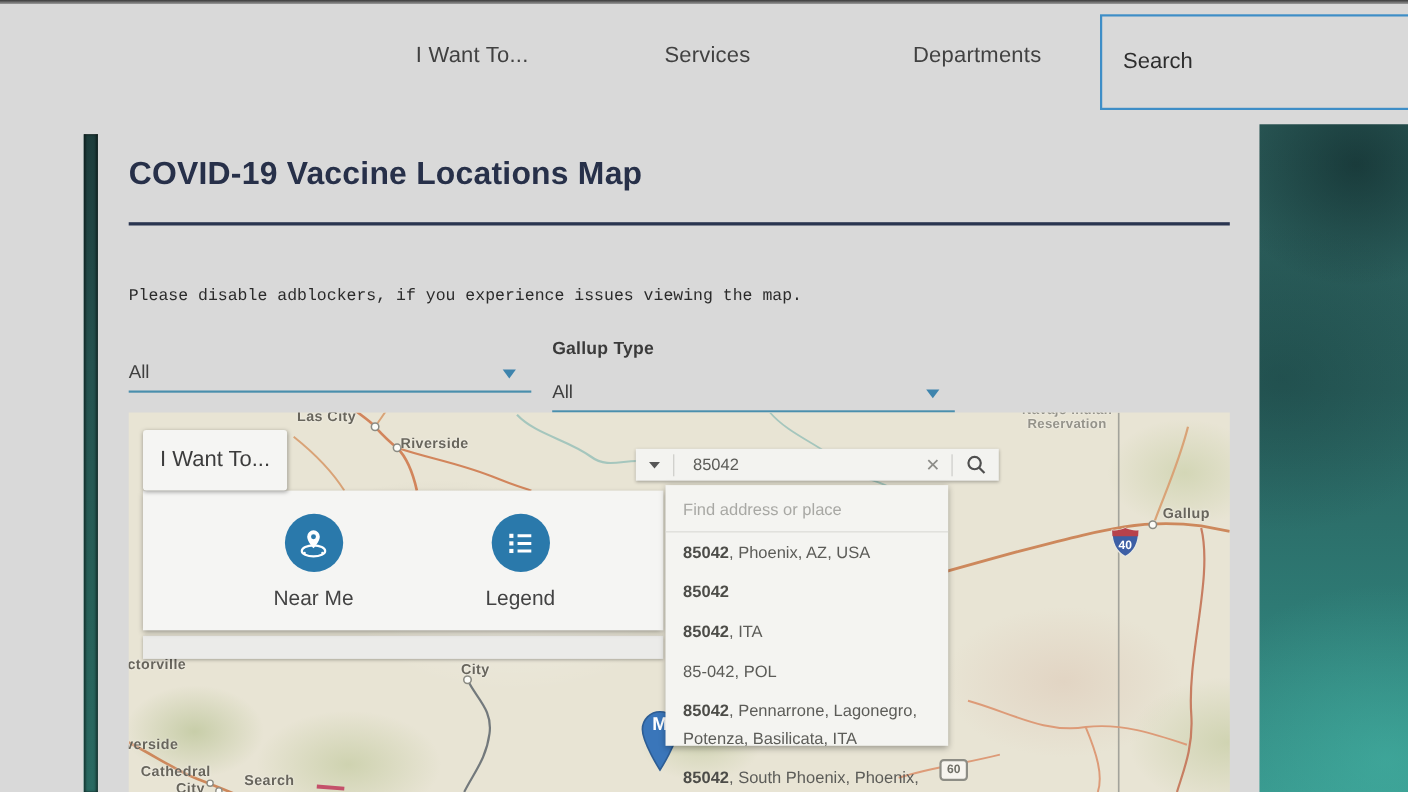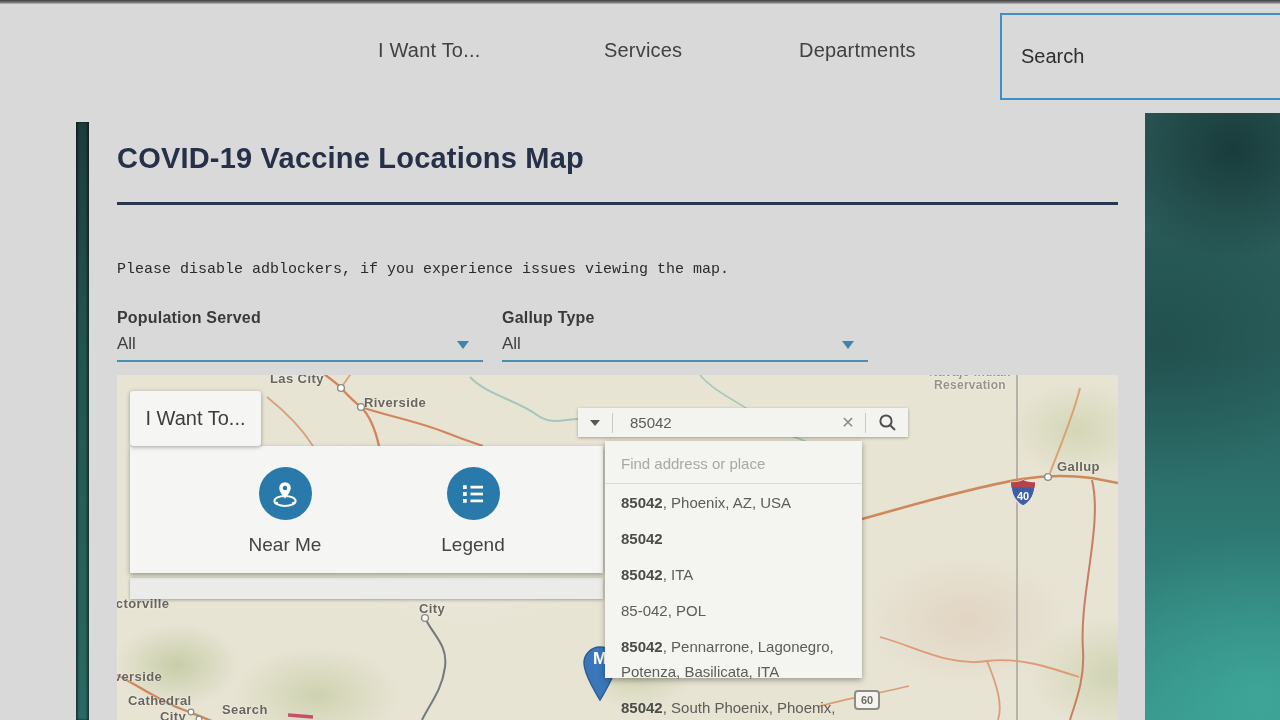--- a/index.html
+++ b/index.html
@@ -5,21 +5,21 @@
   * { margin:0; padding:0; box-sizing:border-box; }
   html,body { width:1280px; height:720px; overflow:hidden; }
   body { font-family:"Liberation Sans", sans-serif; background:#d9d9d9; position:relative; }
 
   
   .top-edge { position:absolute; left:0; top:0; width:1280px; height:4px;
               background:linear-gradient(180deg,#3a3a3a,#8f8f8f 80%,#d9d9d9); z-index:20; }
   .topnav { position:absolute; left:0; top:0; width:1280px; height:100px; }
   .nav-item { position:absolute; top:0; height:100px; display:flex; align-items:center;
               font-size:20px; color:#414141; letter-spacing:.2px; cursor:pointer; }
-  .nav-iwt { left:378px; } .nav-svc { left:604px; } .nav-dep { left:799px; }
+  .nav-iwt { left:378px; } .nav-svc { left:604px; } .nav-dep { left:830px; }
   .nav-search-box { position:absolute; left:1000px; top:13px; width:304px; height:87px;
               border:2px solid #3e8ec7; display:flex; align-items:center; padding-left:19px;
               font-size:20px; color:#2e2e2e; background:#d9d9d9; cursor:pointer; }
 
   
   .teal-stripe { position:absolute; left:76px; top:122px; width:13px; height:598px;
        background:linear-gradient(180deg,#1d3c3b,#25524f 35%,#276058 70%,#2a6a62);
        box-shadow:inset 2px 0 2px rgba(0,0,0,.45), inset -2px 0 2px rgba(0,0,0,.45); }
   .teal-side { position:absolute; left:1145px; top:113px; width:135px; height:607px;
        background:
@@ -30,21 +30,21 @@
 
   
   .page-title { position:absolute; left:117px; top:142px; font-size:29px; font-weight:bold;
                 color:#273049; letter-spacing:.2px; }
   .title-rule { position:absolute; left:117px; top:202px; width:1001px; height:3px; background:#2a3550; }
   .adblock-note { position:absolute; left:117px; top:261px; font-size:15px; color:#2b2b2b;font-family:Liberation Mono, monospace; }
 
   .filter { position:absolute; top:309px; }
   .filter-pop { left:117px; width:366px; } .filter-vac { left:502px; width:366px; }
   .filter-label { font-size:16px; font-weight:bold; color:#3a3a3a; letter-spacing:.2px; }
-  .filter-value { margin-top:7px; font-size:17px; color:#3f3f3f; padding-bottom:6px;
+  .filter-value { margin-top:20px; font-size:17px; color:#3f3f3f; padding-bottom:6px;
                   border-bottom:2px solid #4a8fad; position:relative; cursor:pointer; }
   .filter-caret { position:absolute; right:14px; top:7px; width:0; height:0;
                   border-left:6px solid transparent; border-right:6px solid transparent;
                   border-top:8px solid #3e84ad; }
 
   
   .map { position:absolute; left:117px; top:375px; width:1001px; height:345px; overflow:hidden;
          background:
            radial-gradient(90px 60px at 60px 290px,  rgba(160,178,116,.45), rgba(0,0,0,0) 70%),
            radial-gradient(120px 70px at 200px 320px, rgba(168,184,122,.40), rgba(0,0,0,0) 70%),
@@ -120,21 +120,20 @@
 </div>
 
 <div class="teal-stripe"></div>
 <div class="teal-side"></div>
 
 <h1 class="page-title">COVID-19 Vaccine Locations Map</h1>
 <div class="title-rule"></div>
 <div class="adblock-note">Please disable adblockers, if you experience issues viewing the map.</div>
 
 <div class="filter filter-pop">
-  <div class="filter-label">Population Served</div>
   <div class="filter-value">
     <span>All</span>
     <span class="filter-caret"></span>
   </div>
 </div>
 <div class="filter filter-vac">
   <div class="filter-label">Gallup Type</div>
   <div class="filter-value">
     <span>All</span>
     <span class="filter-caret"></span>

